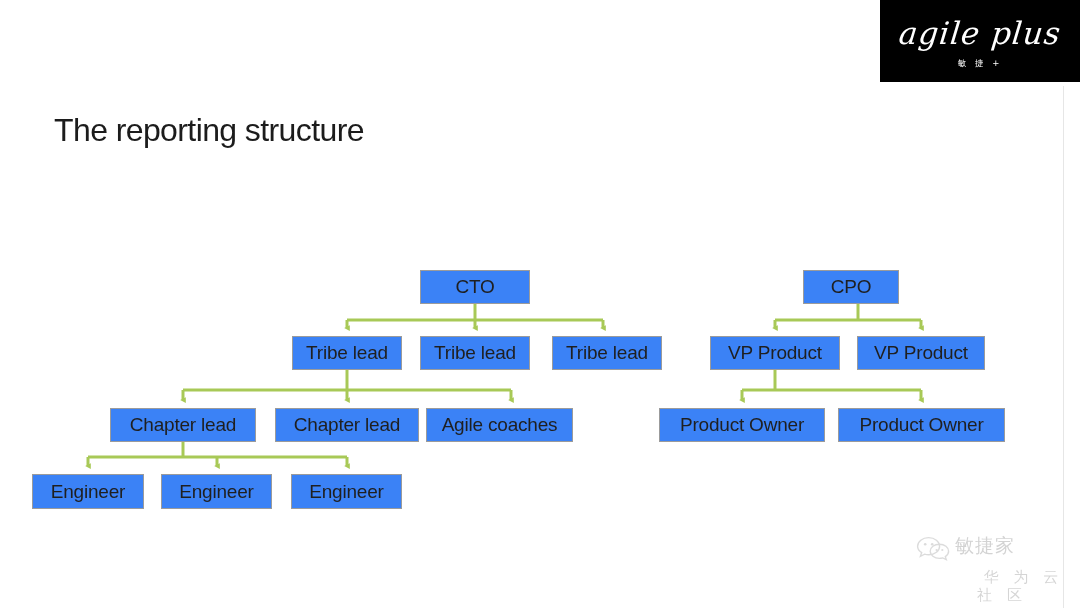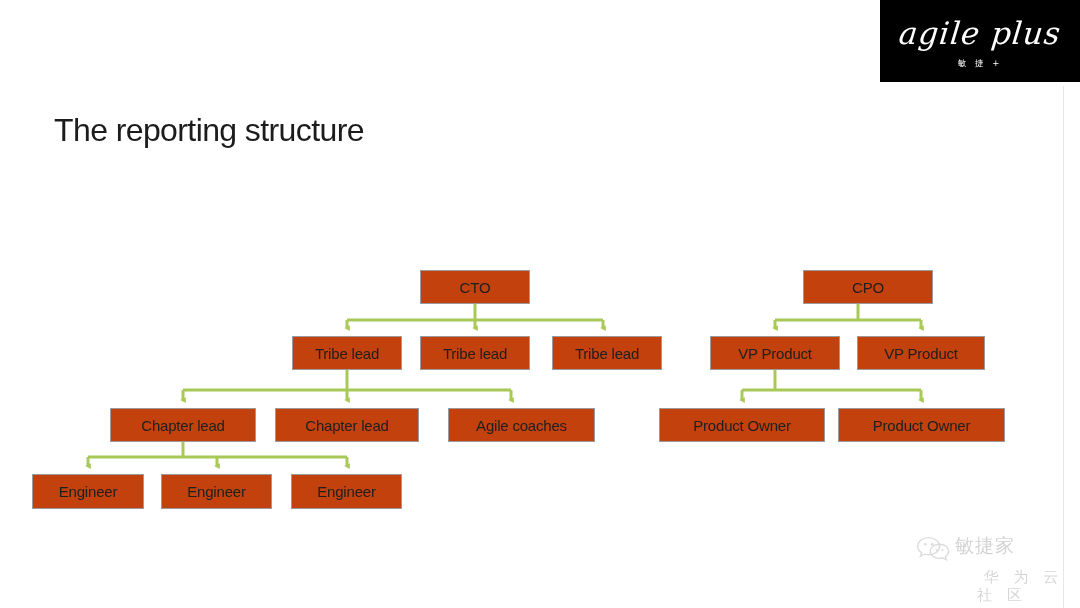--- a/index.html
+++ b/index.html
@@ -74,27 +74,27 @@
     font-weight: 400;
     color: #1c1c1c;
     letter-spacing: -0.6px;
     white-space: nowrap;
   }
 
   
   .node {
     position: absolute;
     box-sizing: border-box;
-    background: #c2410c;
+    background: #3b82f6;
     border: 1px solid #9b9b9b;
     display: flex;
     align-items: center;
     justify-content: center;
     font-family: "Liberation Sans", sans-serif;
-    font-size: 15px;
+    font-size: 19px;
     font-weight: 400;
     color: #1f1f1f;
     letter-spacing: -0.2px;
     white-space: nowrap;
     z-index: 3;
   }
 
   
   .chart-layer {
     position: absolute;
@@ -212,35 +212,35 @@
   <div class="node" style="left:552px; top:336px; width:110px; height:34px;">
     <span>Tribe lead</span>
   </div>
 
   <div class="node" style="left:110px; top:408px; width:146px; height:34px;">
     <span>Chapter lead</span>
   </div>
   <div class="node" style="left:275px; top:408px; width:144px; height:34px;">
     <span>Chapter lead</span>
   </div>
-  <div class="node" style="left:448px; top:408px; width:147px; height:34px;">
+  <div class="node" style="left:426px; top:408px; width:147px; height:34px;">
     <span>Agile coaches</span>
   </div>
 
   <div class="node" style="left:32px; top:474px; width:112px; height:35px;">
     <span>Engineer</span>
   </div>
   <div class="node" style="left:161px; top:474px; width:111px; height:35px;">
     <span>Engineer</span>
   </div>
   <div class="node" style="left:291px; top:474px; width:111px; height:35px;">
     <span>Engineer</span>
   </div>
 
-  <div class="node" style="left:803px; top:270px; width:130px; height:34px;">
+  <div class="node" style="left:803px; top:270px; width:96px; height:34px;">
     <span>CPO</span>
   </div>
 
   <div class="node" style="left:710px; top:336px; width:130px; height:34px;">
     <span>VP Product</span>
   </div>
   <div class="node" style="left:857px; top:336px; width:128px; height:34px;">
     <span>VP Product</span>
   </div>
 

